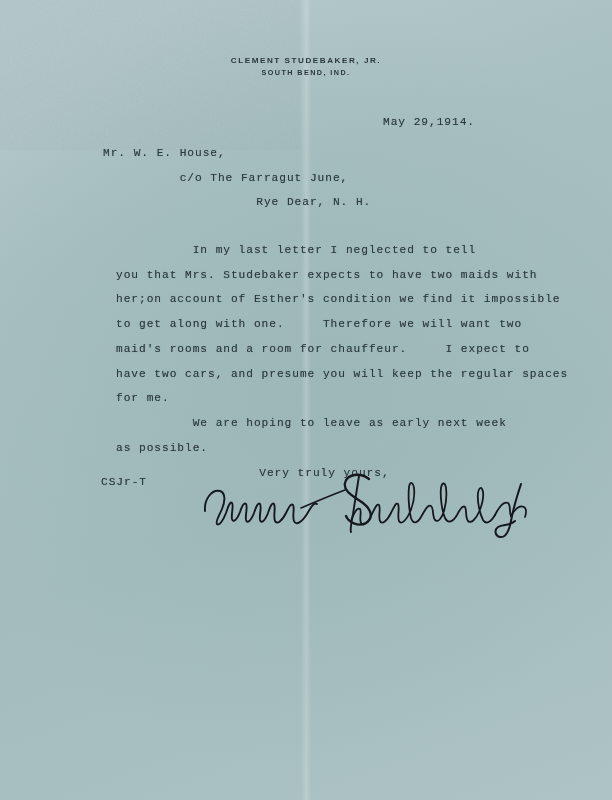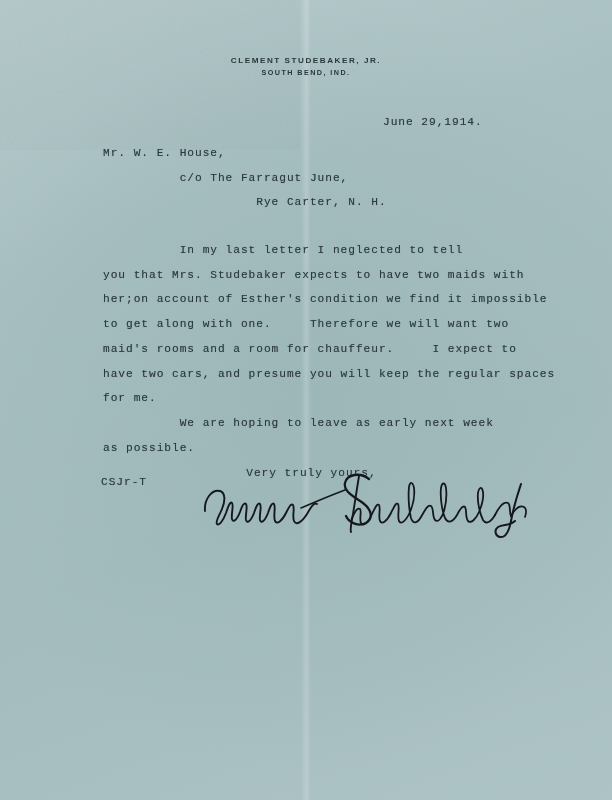--- a/index.html
+++ b/index.html
@@ -108,26 +108,26 @@
     left: 103px;
   }
 
   #salutation {
     top: 215px;
     left: 103px;
   }
 
   #body-block {
     top: 238px;
-    left: 103px;
+    left: 116px;
   }
 
   #closing-block {
     top: 461px;
-    left: 93px;
+    left: 106px;
   }
 
   #initials {
     top: 470px;
     left: 101px;
   }
 
   
   #signature {
     position: absolute;
@@ -165,23 +165,23 @@
     <rect width="100%" height="100%" filter="url(#grainFilter)" opacity="0.40"></rect>
   </svg>
 
   <div id="content">
 
     <div id="letterhead">
       <div class="lh-line-1">CLEMENT STUDEBAKER, JR.</div>
       <div class="lh-line-2">SOUTH BEND, IND.</div>
     </div>
 
-    <div class="tw" id="date-line">June 29,1914.</div>
-
-    <div class="tw" id="address-block"><div>Mr. W. E. House,</div><div>          c/o The Farragut June,</div><div>                    Rye Carter, N. H.</div></div>
+    <div class="tw" id="date-line">May 29,1914.</div>
+
+    <div class="tw" id="address-block"><div>Mr. W. E. House,</div><div>          c/o The Farragut June,</div><div>                    Rye Dear, N. H.</div></div>
 
 
     <div class="tw" id="body-block"><div>          In my last letter I neglected to tell</div><div>you that Mrs. Studebaker expects to have two maids with</div><div>her;on account of Esther's condition we find it impossible</div><div>to get along with one.     Therefore we will want two</div><div>maid's rooms and a room for chauffeur.     I expect to</div><div>have two cars, and presume you will keep the regular spaces</div><div>for me.</div><div>          We are hoping to leave as early next week</div><div>as possible.</div></div>
 
     <div class="tw" id="closing-block">                    Very truly yours,</div>
 
     <div class="tw" id="initials">CSJr-T</div>
 
     <div id="signature" title="Clement Studebaker Jr">
       <svg viewBox="0 0 336 74" preserveAspectRatio="none">

